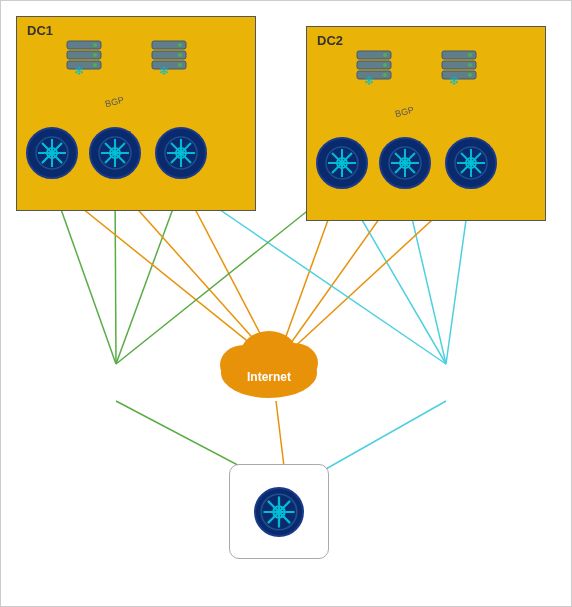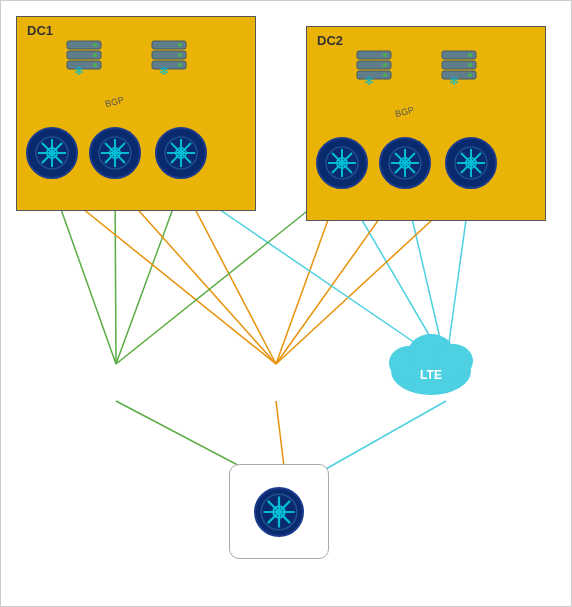--- a/index.html
+++ b/index.html
@@ -223,30 +223,30 @@
           <circle cx="18" cy="18" r="16" fill="#0a2a6e" stroke="#1e5090" stroke-width="1.5"></circle>
           <path d="M18 4 L18 32 M4 18 L32 18 M8 8 L28 28 M28 8 L8 28" stroke="#00bcd4" stroke-width="2"></path>
           <circle cx="18" cy="18" r="5" fill="none" stroke="#00bcd4" stroke-width="2"></circle>
         </svg>
       </div>
       <span style="font-size:9px; color:#333; margin-top:2px; white-space:nowrap;">ISR R3</span>
     </div>
   </div>
 
 
-
-  <div style="position:absolute; top:320px; left:380px;">
-    <svg width="100" height="80" viewBox="0 0 100 80">
-      <ellipse cx="50" cy="50" rx="40" ry="24" fill="#4dd0e1"></ellipse>
-      <ellipse cx="28" cy="42" rx="20" ry="17" fill="#4dd0e1"></ellipse>
-      <ellipse cx="50" cy="32" rx="23" ry="19" fill="#4dd0e1"></ellipse>
-      <ellipse cx="72" cy="40" rx="20" ry="17" fill="#4dd0e1"></ellipse>
-      <text x="50" y="58" font-size="12" font-weight="bold" fill="white" text-anchor="middle">LTE</text>
+  <div style="position:absolute; top:320px; left:208px;">
+    <svg width="120" height="80" viewBox="0 0 120 80">
+      <ellipse cx="60" cy="52" rx="48" ry="25" fill="#e8920a"></ellipse>
+      <ellipse cx="35" cy="44" rx="24" ry="20" fill="#e8920a"></ellipse>
+      <ellipse cx="60" cy="32" rx="28" ry="22" fill="#e8920a"></ellipse>
+      <ellipse cx="85" cy="42" rx="24" ry="20" fill="#e8920a"></ellipse>
+      <text x="60" y="60" font-size="12" font-weight="bold" fill="white" text-anchor="middle">Internet</text>
     </svg>
   </div>
+
 
   <div style="position:absolute; top:463px; left:228px; width:100px; height:95px; border:1.5px solid #aaa; border-radius:10px; background:#fff; display:flex; flex-direction:column; align-items:center; justify-content:center;">
     <div class="router-icon" style="width:50px; height:50px;">
       <svg width="40" height="40" viewBox="0 0 36 36">
         <circle cx="18" cy="18" r="16" fill="#0a2a6e" stroke="#1e5090" stroke-width="1.5"></circle>
         <path d="M18 4 L18 32 M4 18 L32 18 M8 8 L28 28 M28 8 L8 28" stroke="#00bcd4" stroke-width="2"></path>
         <circle cx="18" cy="18" r="5" fill="none" stroke="#00bcd4" stroke-width="2"></circle>
       </svg>
     </div>
     <span style="font-size:12px; color:#333; margin-top:4px;">Branch</span>

